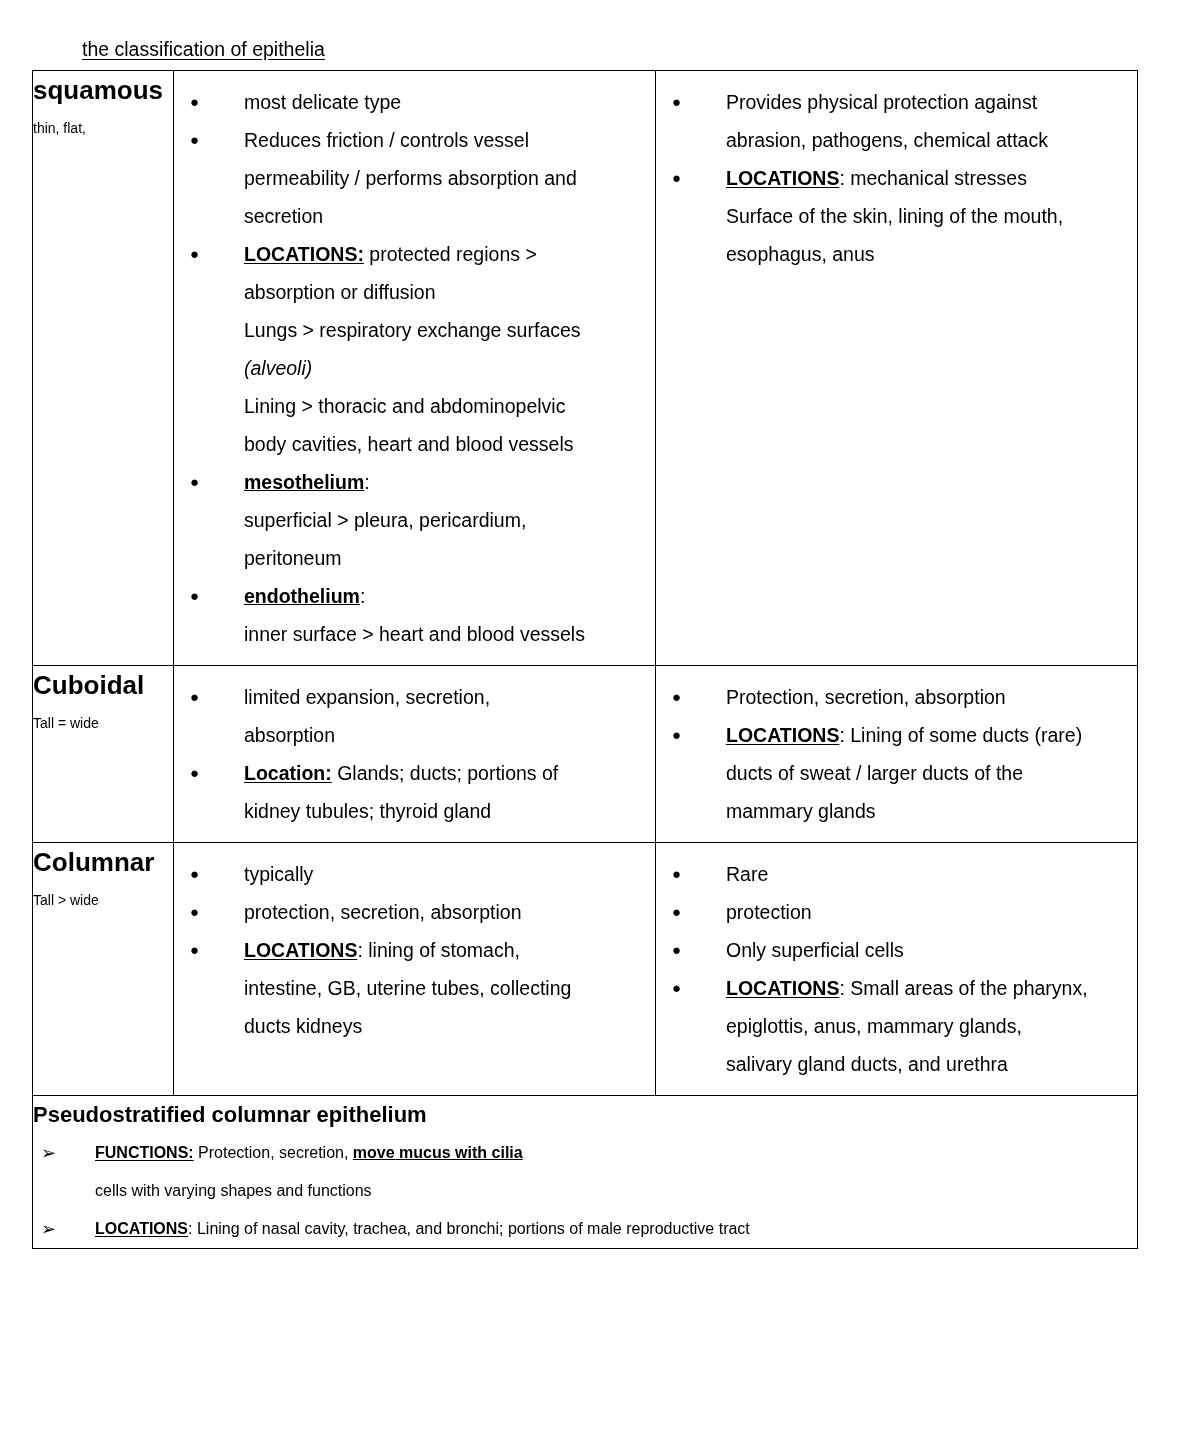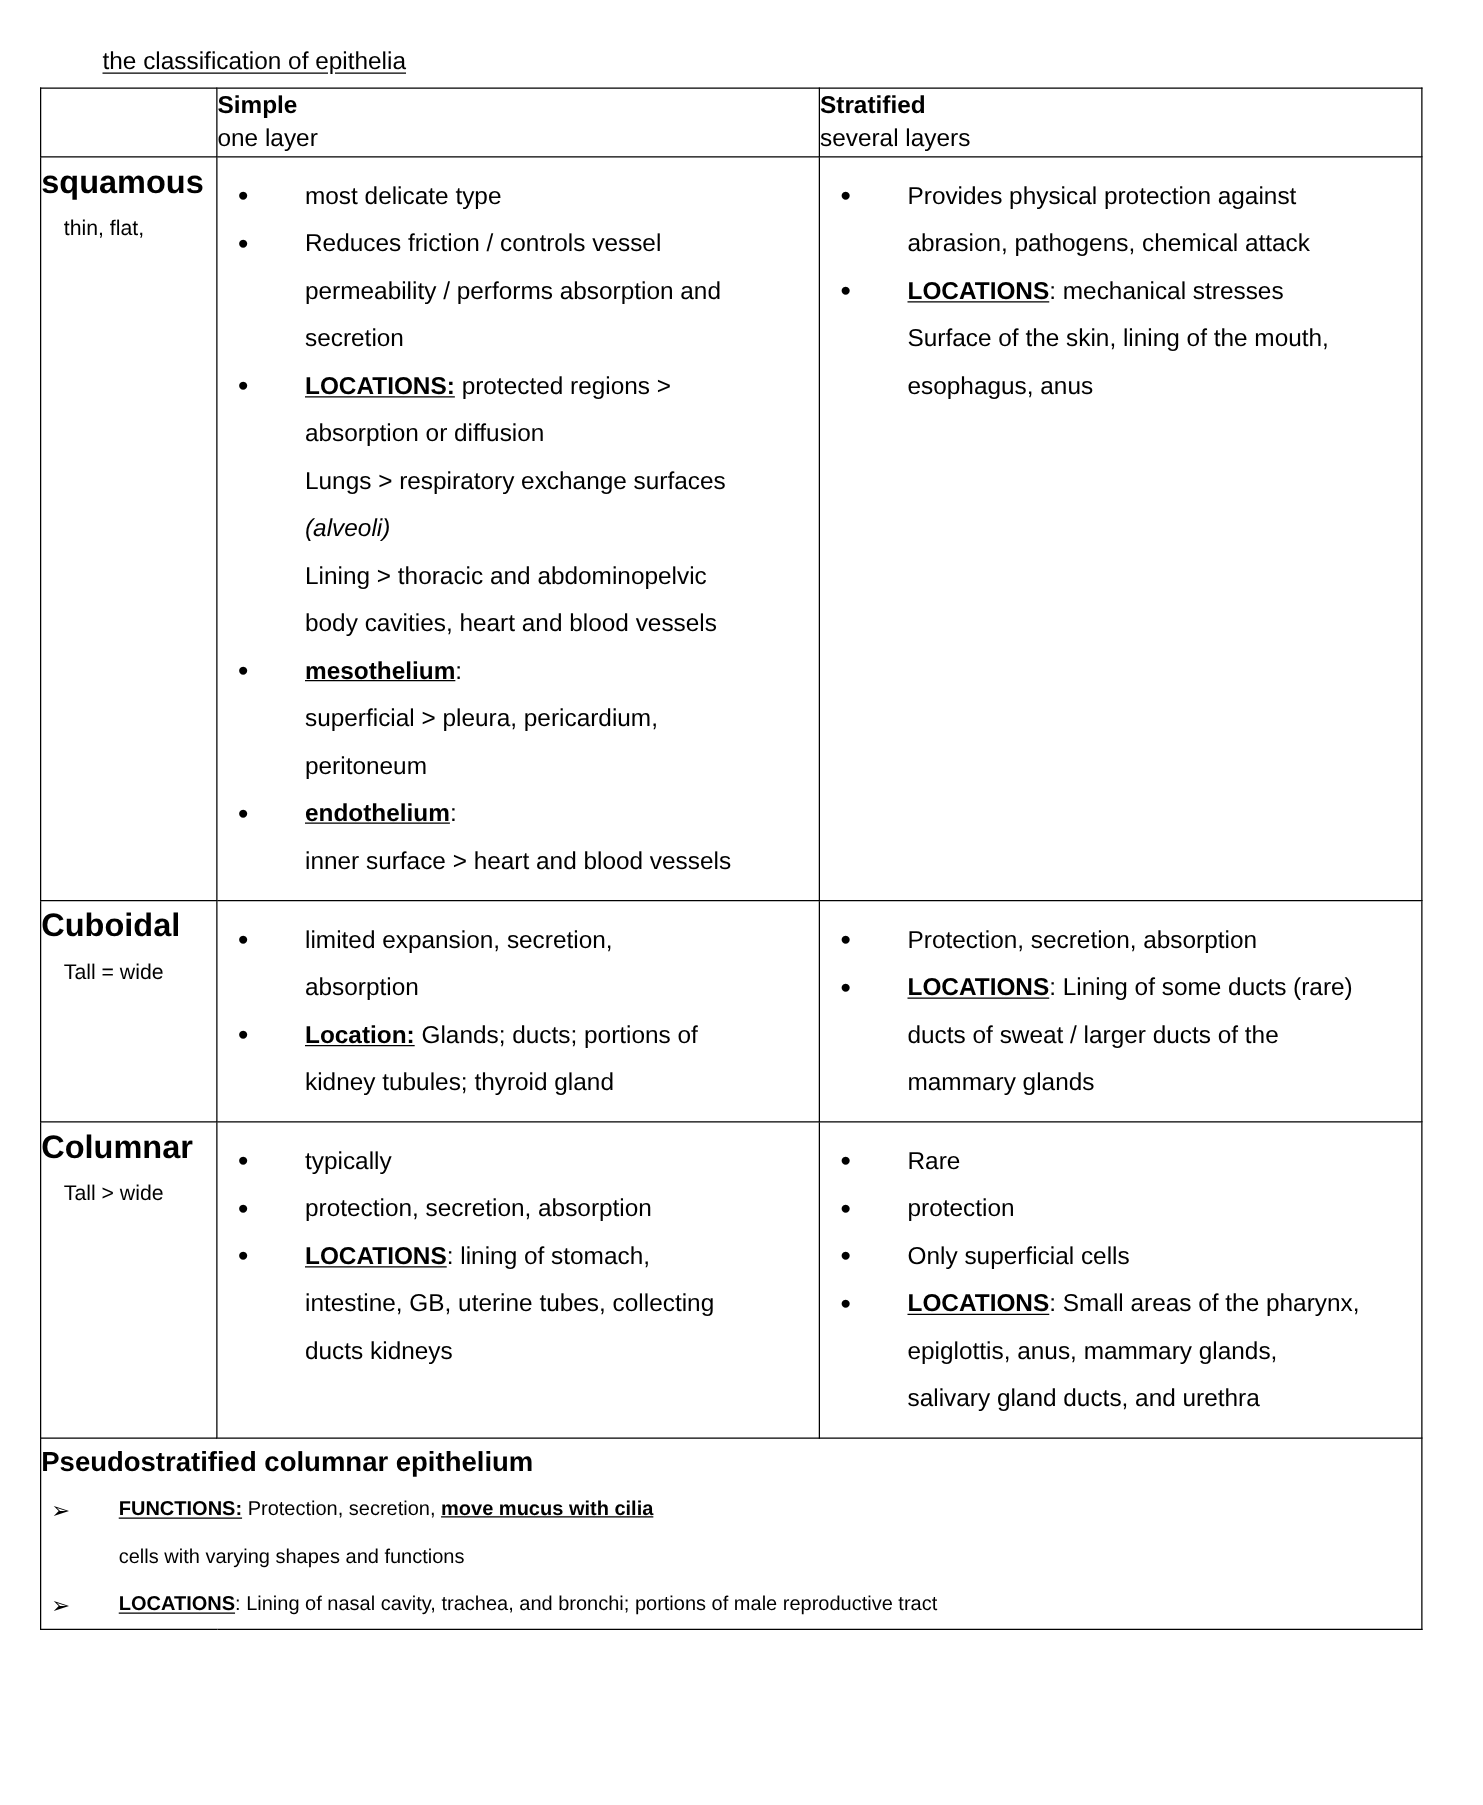--- a/index.html
+++ b/index.html
@@ -70,23 +70,22 @@
   
   .cat-cell {
     padding: 10px 0 6px 12px;
   }
   .cat-name {
     font-weight: bold;
     font-size: 26px;
     line-height: 38px;
   }
   .cat-desc {
-    font-size: 17px;
-    line-height: 38px;
-    margin-left: 18px;
+    font-size: 14px;
+    line-height: 38px;
   }
 
   
   .content-cell {
     padding: 10px 8px 8px 8px;
   }
   ul.blist {
     list-style: none;
     margin: 12px;
     padding: 0;
@@ -150,33 +149,20 @@
   <div class="doc-title">the classification of epithelia</div>
 
   <table class="grid">
     <colgroup>
       <col class="col-cat">
         <col class="col-simp">
         <col class="col-strat">
     </colgroup>
     <tbody>
 
-      <tr>
-        <td class="hdr-cell">
-          <div class="hdr-title"></div>
-        </td>
-        <td class="hdr-cell">
-          <div class="hdr-title">Simple</div>
-          <div class="hdr-sub">one layer</div>
-        </td>
-        <td class="hdr-cell">
-          <div class="hdr-title">Stratified</div>
-          <div class="hdr-sub">several layers</div>
-        </td>
-      </tr>
 
       <tr>
         <td class="cat-cell">
           <div class="cat-name">squamous</div>
           <div class="cat-desc">thin, flat,</div>
         </td>
         <td class="content-cell">
           <ul class="blist">
               <li class="bulleted"><span class="">most delicate type</span></li>
               <li class="bulleted"><span class="">Reduces friction / controls vessel</span></li>

